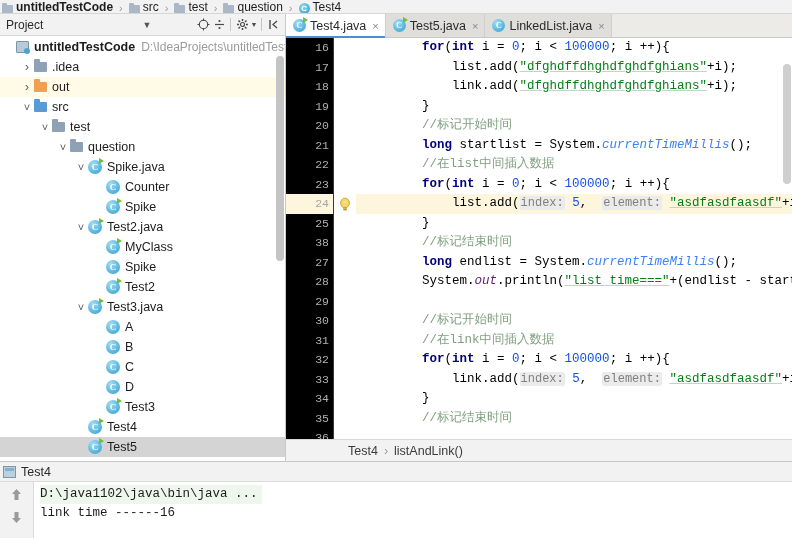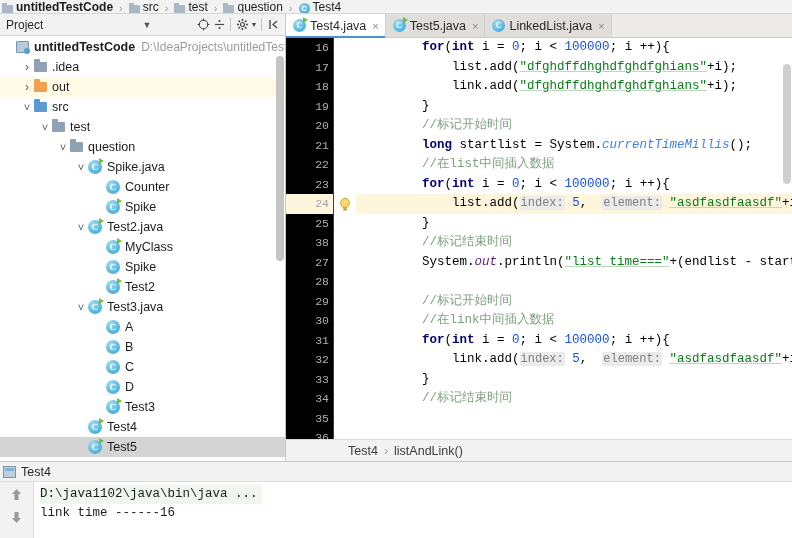--- a/index.html
+++ b/index.html
@@ -509,20 +509,21 @@
           <div class="cline"><span>            list.add(</span><span class="str">"dfghdffdhghdfghdfghians"</span><span>+i);</span></div>
           <div class="cline"><span>            link.add(</span><span class="str">"dfghdffdhghdfghdfghians"</span><span>+i);</span></div>
           <div class="cline"><span>        }</span></div>
           <div class="cline"><span class="cmt-g">        //标记开始时间</span></div>
           <div class="cline"><span>        </span><span class="kw">long</span><span> startlist = System.</span><span class="stat">currentTimeMillis</span><span>();</span></div>
           <div class="cline"><span class="cmt-g">        //在list中间插入数据</span></div>
           <div class="cline"><span>        </span><span class="kw">for</span><span>(</span><span class="kw">int</span><span> i = </span><span class="num">0</span><span>; i &lt; </span><span class="num">100000</span><span>; i ++){</span></div>
           <div class="cline active"><span>            list.add(</span><span class="hint">index:</span><span> </span><span class="num">5</span><span>,  </span><span class="hint">element:</span><span> </span><span class="str">"asdfasdfaasdf"</span><span>+i);</span></div>
           <div class="cline"><span>        }</span></div>
           <div class="cline"><span class="cmt-g">        //标记结束时间</span></div>
+          <div class="cline"><span>        </span><span class="kw">long</span><span> endlist = System.</span><span class="stat">currentTimeMillis</span><span>();</span></div>
           <div class="cline"><span>        System.</span><span class="fld">out</span><span>.println(</span><span class="str">"list time==="</span><span>+(endlist - startlist));</span></div>
           <div class="cline"><span></span></div>
           <div class="cline"><span class="cmt-g">        //标记开始时间</span></div>
           <div class="cline"><span class="cmt-g">        //在link中间插入数据</span></div>
           <div class="cline"><span>        </span><span class="kw">for</span><span>(</span><span class="kw">int</span><span> i = </span><span class="num">0</span><span>; i &lt; </span><span class="num">100000</span><span>; i ++){</span></div>
           <div class="cline"><span>            link.add(</span><span class="hint">index:</span><span> </span><span class="num">5</span><span>,  </span><span class="hint">element:</span><span> </span><span class="str">"asdfasdfaasdf"</span><span>+i);</span></div>
           <div class="cline"><span>        }</span></div>
           <div class="cline"><span class="cmt-g">        //标记结束时间</span></div>
         </div>
       <div class="ed-scroll-v"></div>

